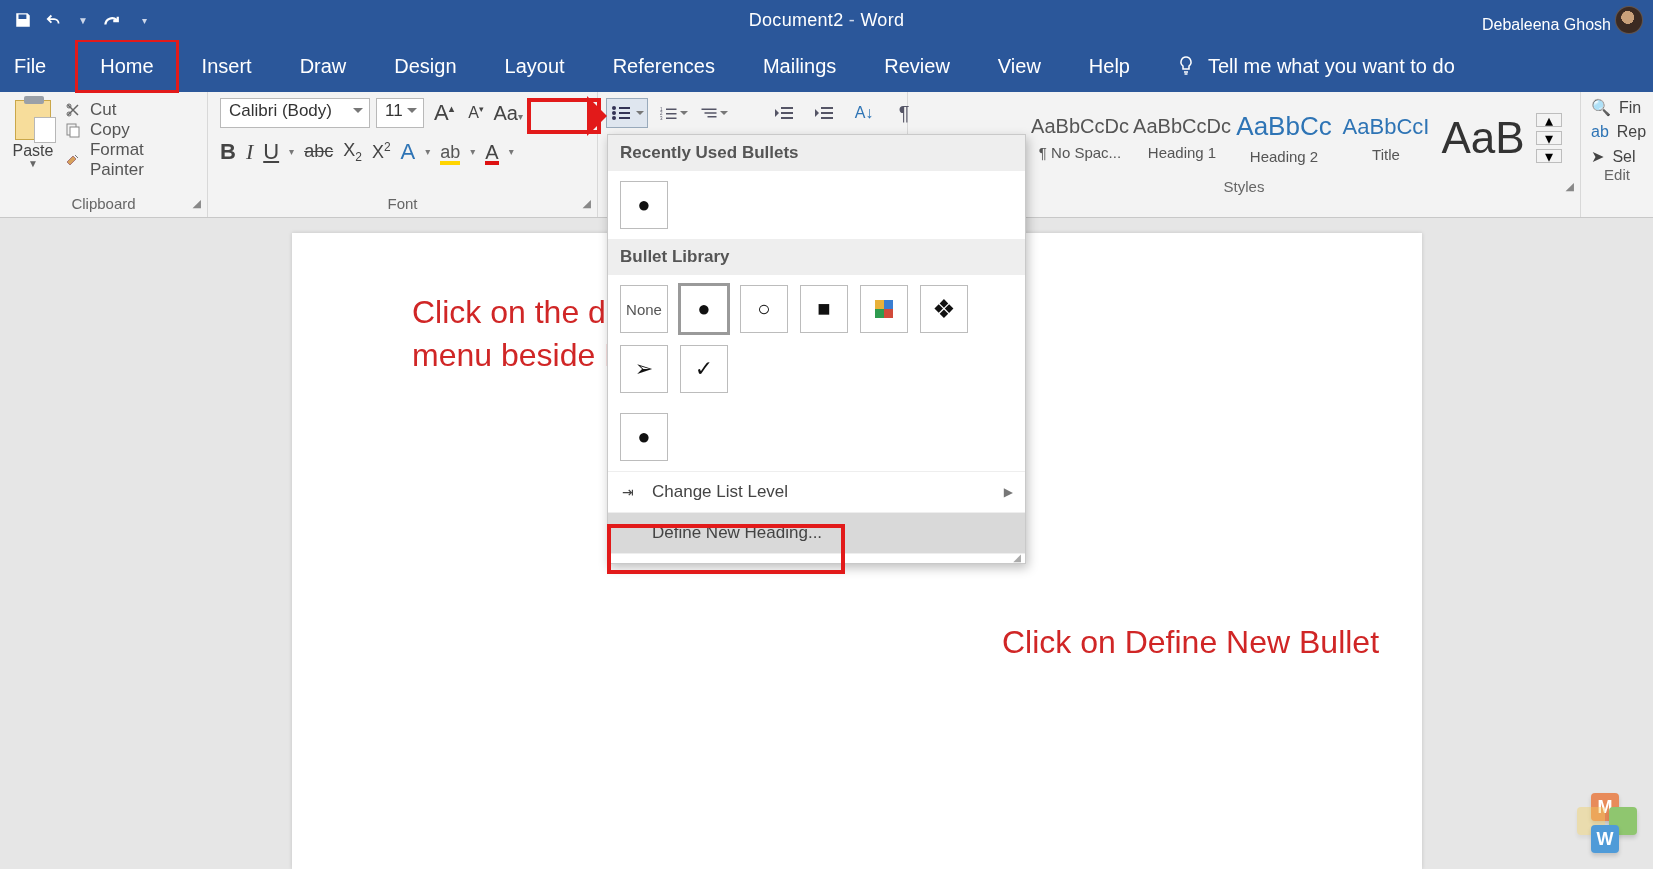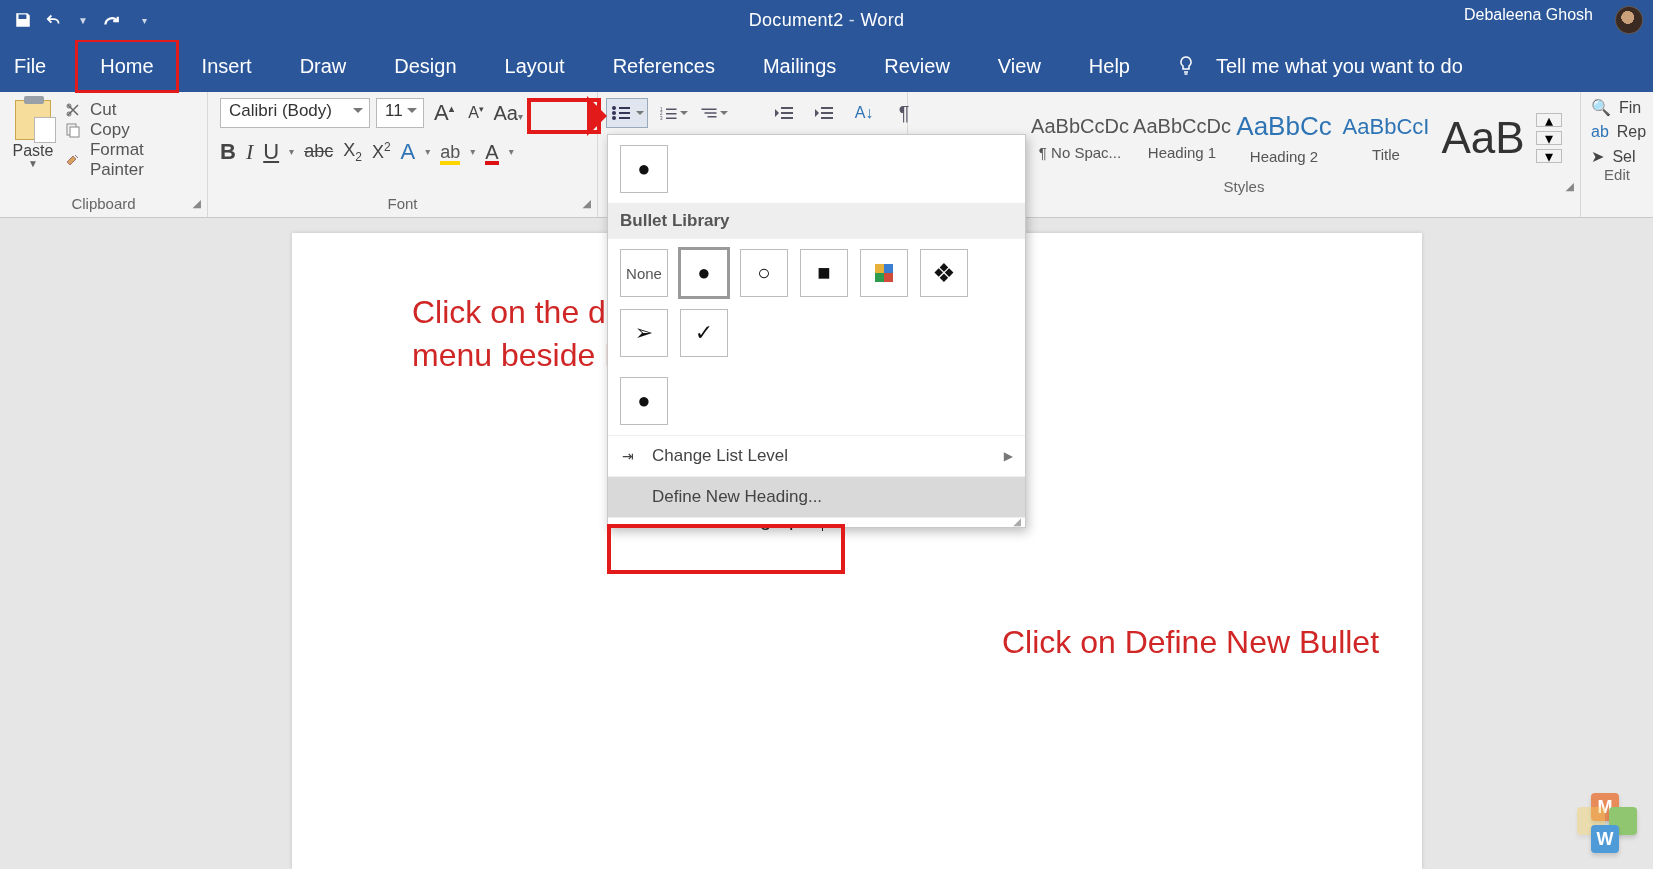--- a/index.html
+++ b/index.html
@@ -10,36 +10,36 @@
     height: 40px; background: #2b579a; color: #fff; display: flex; align-items: center;
     position: relative;
   }
   .qat { display: flex; align-items: center; gap: 14px; padding-left: 14px; }
   .qat .ic { width: 18px; height: 18px; display:flex; align-items:center; justify-content:center; }
   .title-center {
     position:absolute; left:50%; transform:translateX(-50%);
     font-size: 18px; letter-spacing: .3px; font-weight: 400;
   }
   .title-dash { color:#cdd7ea; }
-  .user-area { position:absolute; right:10px; display:flex; align-items:flex-start; gap:22px; }
+  .user-area { position:absolute; right:10px; display:flex; align-items:flex-end; gap:4px; }
   .user-name { font-size:16px; }
   .avatar { width:28px; height:28px; border-radius:50%; background:#5a3d32;
     background-image: radial-gradient(circle at 45% 40%, #c9a07a 0 30%, transparent 31%),
                       linear-gradient(#3b2a22,#3b2a22);
     border:1px solid #fff3; }
 
   
   .tabs {
     height: 52px; background:#2b579a; display:flex; align-items:center; gap:0;
     padding-left:0; color:#fff; font-size:20px;
   }
   .tab { padding: 0 24px; height:100%; display:flex; align-items:center; cursor:pointer; }
   .tab.file { padding-left:14px; padding-right:30px; }
   .home-highlight { outline:3px solid #e21a1a; outline-offset:-2px; }
-  .tellme { display:flex; align-items:center; gap:20px; margin-left:22px;}
+  .tellme { display:flex; align-items:center; gap:12px; margin-left:22px;}
   .lightbulb { width:20px; height:20px; }
 
   
   .ribbon {
     height: 126px; background:#f3f3f3; border-bottom:1px solid #c8c8c8;
     display:flex; align-items:stretch;
   }
   .group { border-right:1px solid #d8d8d8; display:flex; flex-direction:column; }
   .group-body { flex:1; display:flex; align-items:flex-start; padding:6px 10px 0 8px; gap:6px;}
   .group-label { height:22px; text-align:center; font-size:15px; color:#666; position:relative;}
@@ -411,20 +411,21 @@
 
   <div class="wm">
     <div class="a">M</div>
       <div class="b"></div>
       <div class="c"></div>
       <div class="d">W</div>
   </div>
 </div>
 
 <div class="dd">
+  <div class="dd-head">Recently Used Bullets</div>
   <div class="dd-section">
     <div class="bullet-box">●</div>
   </div>
   <div class="dd-head">Bullet Library</div>
   <div class="dd-section">
     <div class="bullet-box none">None</div>
     <div class="bullet-box sel">●</div>
     <div class="bullet-box">○</div>
     <div class="bullet-box">■</div>
     <div class="bullet-box">

